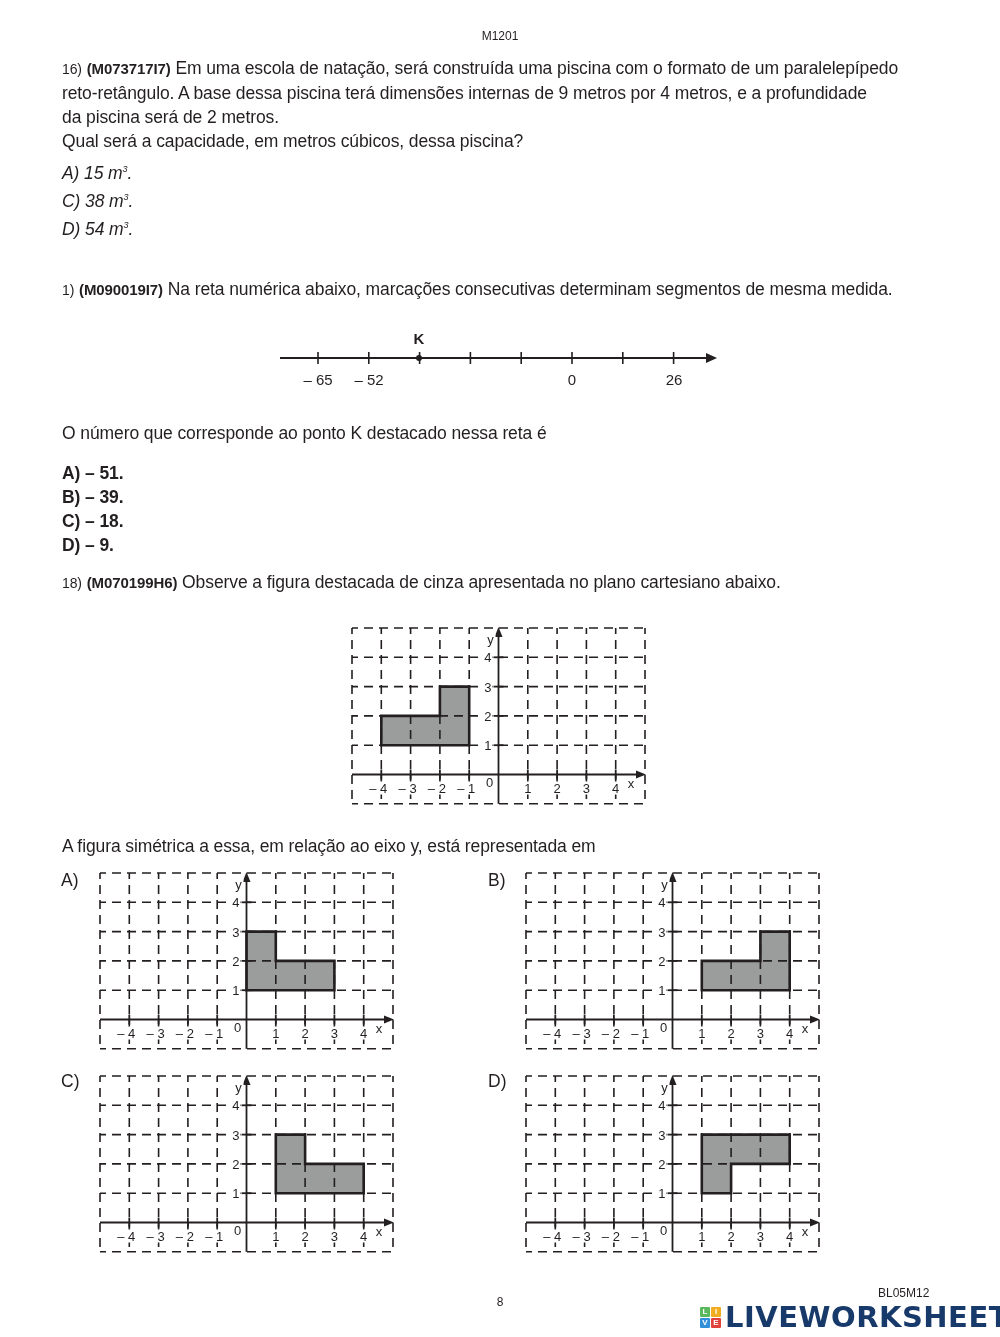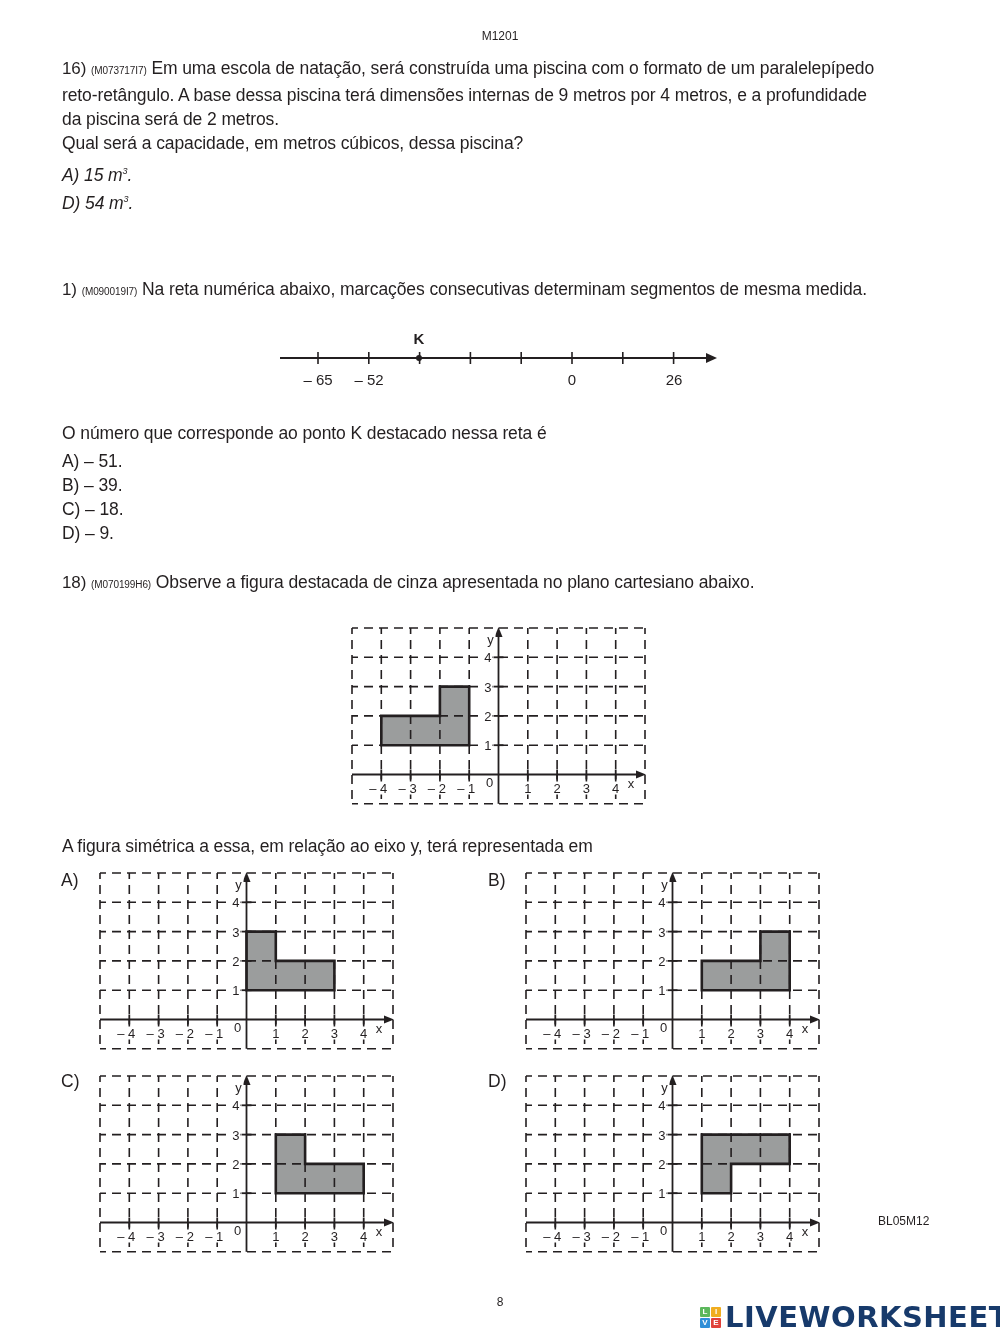--- a/index.html
+++ b/index.html
@@ -3,26 +3,26 @@
 <meta charset="utf-8">
 <style>
   html, body { margin: 0; padding: 0; background: #ffffff; }
   body {
     width: 1000px; height: 1337px; position: relative; overflow: hidden;
     font-family: "Liberation Sans", sans-serif; color: #231f20;
   }
   .abs { position: absolute; }
   .hdr { top: 29px; left: 0; width: 1000px; text-align: center; font-size: 12px; }
   .q { left: 62px; width: 880px; font-size: 17.5px; line-height: 24px; letter-spacing: -0.1px; }
-  .q .num { font-size: 17px; }
-  .q .code { font-size: 10px; }
+  .q .num { font-size: 14px; }
+  .q .code { font-size: 15px; font-weight: bold; }
   .opt { font-size: 17.5px; line-height: 24px; }
   .opt sup { font-size: 9px; vertical-align: 7px; }
   .pg { top: 1295px; left: 0; width: 1000px; text-align: center; font-size: 12px; }
-  .code-footer { top: 1214px; left: 878px; font-size: 12px; }
+  .code-footer { top: 1286px; left: 878px; font-size: 12px; }
   .logo { top: 1300px; left: 700px; display: flex; align-items: center; }
   .logo-grid { display: grid; grid-template-columns: 10px 10px; grid-template-rows: 10px 10px; gap: 1px; margin-right: 4px; }
   .logo-grid span { display: flex; align-items: center; justify-content: center; font-size: 8px; font-weight: bold; color: #fff; border-radius: 1px; line-height: 1; }
   .logo-text { font-size: 29px; font-weight: bold; color: #173a6b; letter-spacing: 0.5px; font-family: "DejaVu Sans", sans-serif; }
   .opt-letter { font-size: 17.5px; }
   svg text { font-family: "Liberation Sans", sans-serif; }
 </style>
 </head>
 <body>
 
@@ -32,20 +32,21 @@
   <div>
     <span class="num">16)</span>
     <span class="code">(M073717I7)</span>
     <span>Em uma escola de natação, será construída uma piscina com o formato de um paralelepípedo</span>
   </div>
   <div>reto-retângulo. A base dessa piscina terá dimensões internas de 9 metros por 4 metros, e a profundidade</div>
   <div>da piscina será de 2 metros.</div>
   <div>Qual será a capacidade, em metros cúbicos, dessa piscina?</div>
   <div style="margin-top:4px;font-style:italic;">
     <div class="opt"><span>A) 15 m</span><sup>3</sup><span>.</span></div>
+    <div class="opt"><span>C) 38 m</span><sup>3</sup><span>.</span></div>
     <div class="opt"><span>D) 54 m</span><sup>3</sup><span>.</span></div>
   </div>
 </div>
 
 <div class="abs q" style="top:277px;">
   <span class="num">1)</span>
   <span class="code">(M090019I7)</span>
   <span>Na reta numérica abaixo, marcações consecutivas determinam segmentos de mesma medida.</span>
 </div>
 
@@ -65,21 +66,21 @@
   <circle cx="149" cy="33" r="3" fill="#231f20"></circle>
   <text x="149" y="19" text-anchor="middle" font-size="15" font-weight="bold" fill="#231f20">K</text>
   <text x="48" y="60" text-anchor="middle" font-size="15" fill="#231f20">– 65</text>
   <text x="99" y="60" text-anchor="middle" font-size="15" fill="#231f20">– 52</text>
   <text x="302" y="60" text-anchor="middle" font-size="15" fill="#231f20">0</text>
   <text x="404" y="60" text-anchor="middle" font-size="15" fill="#231f20">26</text>
 </svg>
 
 <div class="abs q" style="top:421px;">
   <div>O número que corresponde ao ponto K destacado nessa reta é</div>
-  <div style="margin-top:4px;">
+  <div style="margin-top:16px;font-weight:bold;">
     <div class="opt">A) – 51.</div>
     <div class="opt">B) – 39.</div>
     <div class="opt">C) – 18.</div>
     <div class="opt">D) – 9.</div>
   </div>
 </div>
 
 <div class="abs q" style="top:570px;">
   <span class="num">18)</span>
   <span class="code">(M070199H6)</span>
@@ -145,21 +146,21 @@
       <text x="146.5" y="71.6" text-anchor="end" font-size="13" fill="#231f20">3</text>
       <rect x="136.5" y="30.299999999999997" width="11" height="14" fill="#fff"></rect>
       <text x="146.5" y="42.3" text-anchor="end" font-size="13" fill="#231f20">4</text>
       <text x="144.5" y="166.5" text-anchor="middle" font-size="13" fill="#231f20">0</text>
       <rect x="281" y="157.5" width="10" height="12" fill="#fff"></rect>
       <text x="286" y="167.5" text-anchor="middle" font-size="13" fill="#231f20">x</text>
       <rect x="140.5" y="12" width="10" height="14" fill="#fff"></rect>
       <text x="145.5" y="24" text-anchor="middle" font-size="13" fill="#231f20">y</text>
     </svg></div>
 
-<div class="abs q" style="top:834px;">A figura simétrica a essa, em relação ao eixo y, terá representada em</div>
+<div class="abs q" style="top:834px;">A figura simétrica a essa, em relação ao eixo y, está representada em</div>
 
 <div class="abs opt-letter" style="left:61px; top:870px;">A)</div>
 <div class="abs" style="left:93px; top:865px;"><svg xmlns="http://www.w3.org/2000/svg" width="305" height="190">
       <polygon points="153.5,125.2 241.4,125.2 241.4,95.9 182.8,95.9 182.8,66.6 153.5,66.6" fill="#9b9d9d" stroke="none"></polygon>
       <line x1="7" y1="8" x2="7" y2="183.8" stroke="#231f20" stroke-width="1.6" stroke-dasharray="9,6" stroke-dashoffset="3"></line>
       <line x1="36.3" y1="8" x2="36.3" y2="183.8" stroke="#231f20" stroke-width="1.6" stroke-dasharray="9,6" stroke-dashoffset="3"></line>
       <line x1="65.6" y1="8" x2="65.6" y2="183.8" stroke="#231f20" stroke-width="1.6" stroke-dasharray="9,6" stroke-dashoffset="3"></line>
       <line x1="94.9" y1="8" x2="94.9" y2="183.8" stroke="#231f20" stroke-width="1.6" stroke-dasharray="9,6" stroke-dashoffset="3"></line>
       <line x1="124.2" y1="8" x2="124.2" y2="183.8" stroke="#231f20" stroke-width="1.6" stroke-dasharray="9,6" stroke-dashoffset="3"></line>
       <line x1="182.8" y1="8" x2="182.8" y2="183.8" stroke="#231f20" stroke-width="1.6" stroke-dasharray="9,6" stroke-dashoffset="3"></line>

